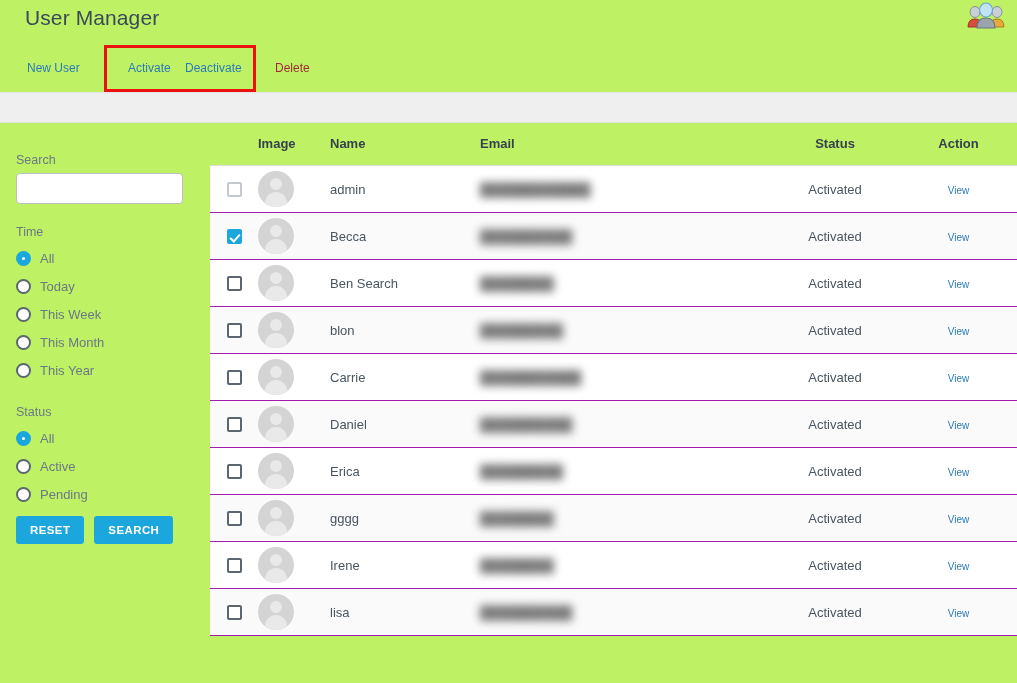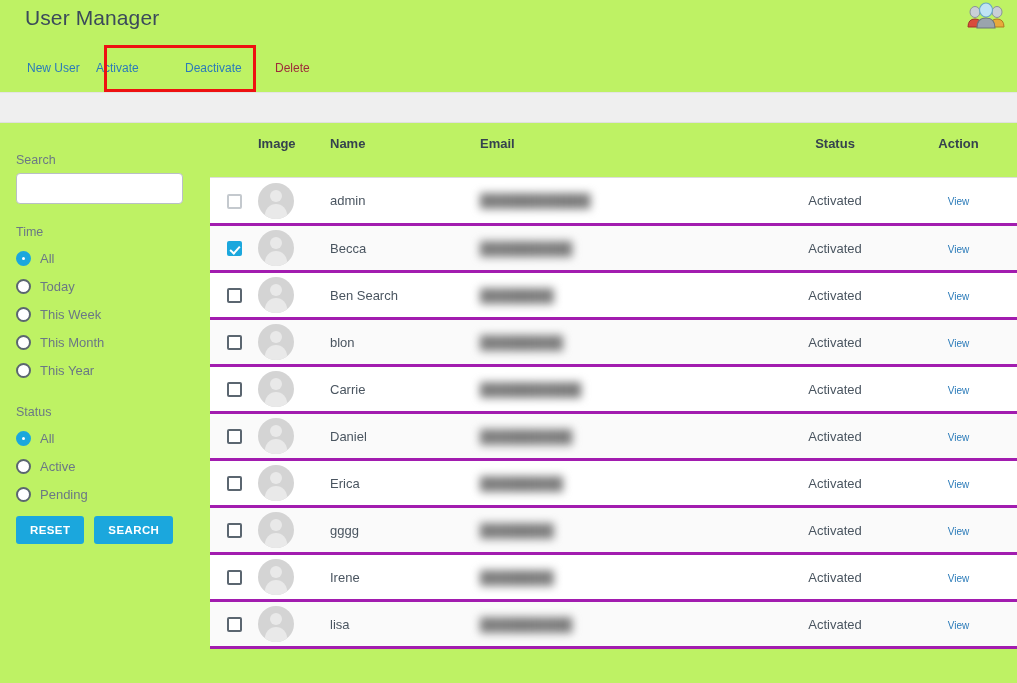--- a/index.html
+++ b/index.html
@@ -44,21 +44,21 @@
     top: 0; height: 44px;
     line-height: 44px;
     font-size: 12px;
     color: #2b7bb9;
     text-decoration: none;
     white-space: nowrap;
     cursor: pointer;
   }
   .tb-link.danger { color: #9e2b3a; }
   #tb-new     { left: 27px; }
-  #tb-act     { left: 96px; }
+  #tb-act     { left: 128px; }
   #tb-deact   { left: 185px; }
   #tb-del     { left: 275px; }
 
   .annot-box {
     position: absolute;
     left: 104px; top: 45px;
     width: 152px; height: 47px;
     border: 3px solid #ee1111;
     pointer-events: none;
   }
@@ -153,30 +153,30 @@
   table.users {
     width: 807px;
     border-collapse: collapse;
     table-layout: fixed;
   }
   table.users th {
     font-size: 13px;
     font-weight: bold;
     color: #35424e;
     text-align: left;
-    padding: 0 0 26px 0;
+    padding: 0 0 14px 0;
     border-bottom: 1px solid #dddddd;
     vertical-align: bottom;
   }
   table.users td {
     font-size: 13px;
     color: #4a5560;
     height: 47px;
     padding: 0;
-    border-bottom: 3px solid #a21caf;
+    border-bottom: 1px solid #a21caf;
     vertical-align: middle;
   }
   tbody tr:nth-child(even) td { background: #fafafa; }
   tbody tr:nth-child(odd)  td { background: #ffffff; }
 
   col.c-check { width: 48px; }
   col.c-img   { width: 72px; }
   col.c-name  { width: 150px; }
   col.c-email { width: 290px; }
   col.c-stat  { width: 130px; }

